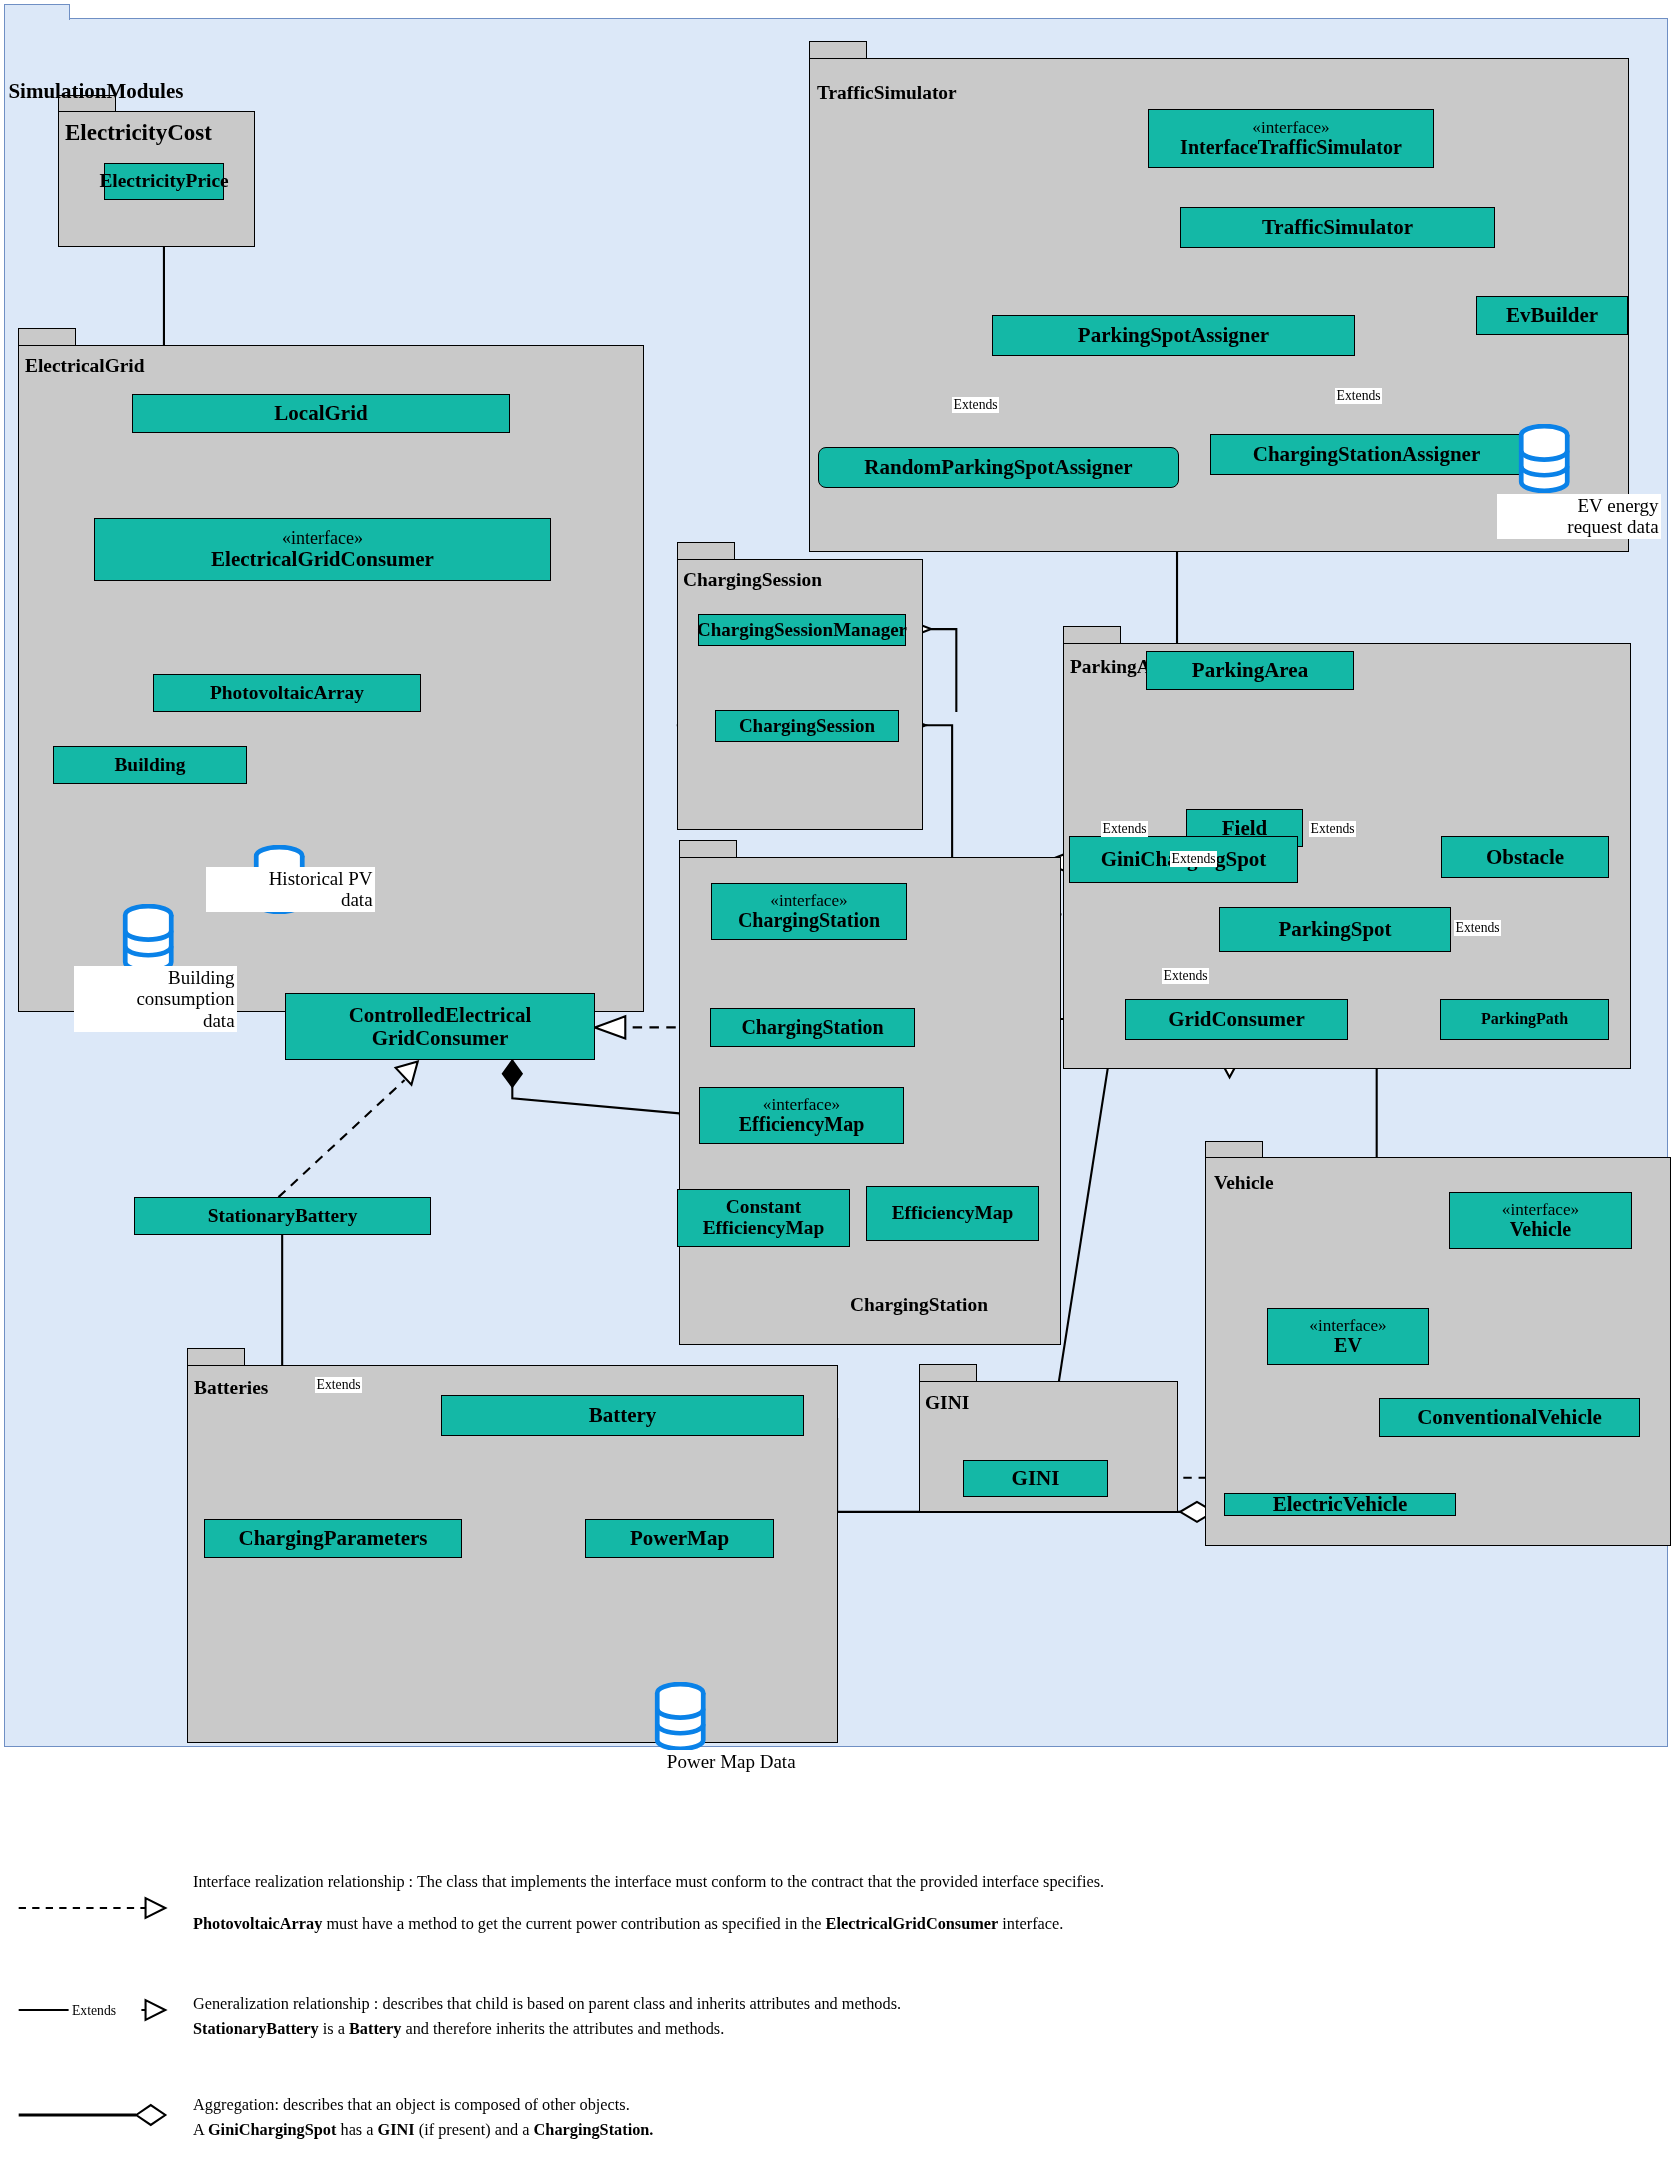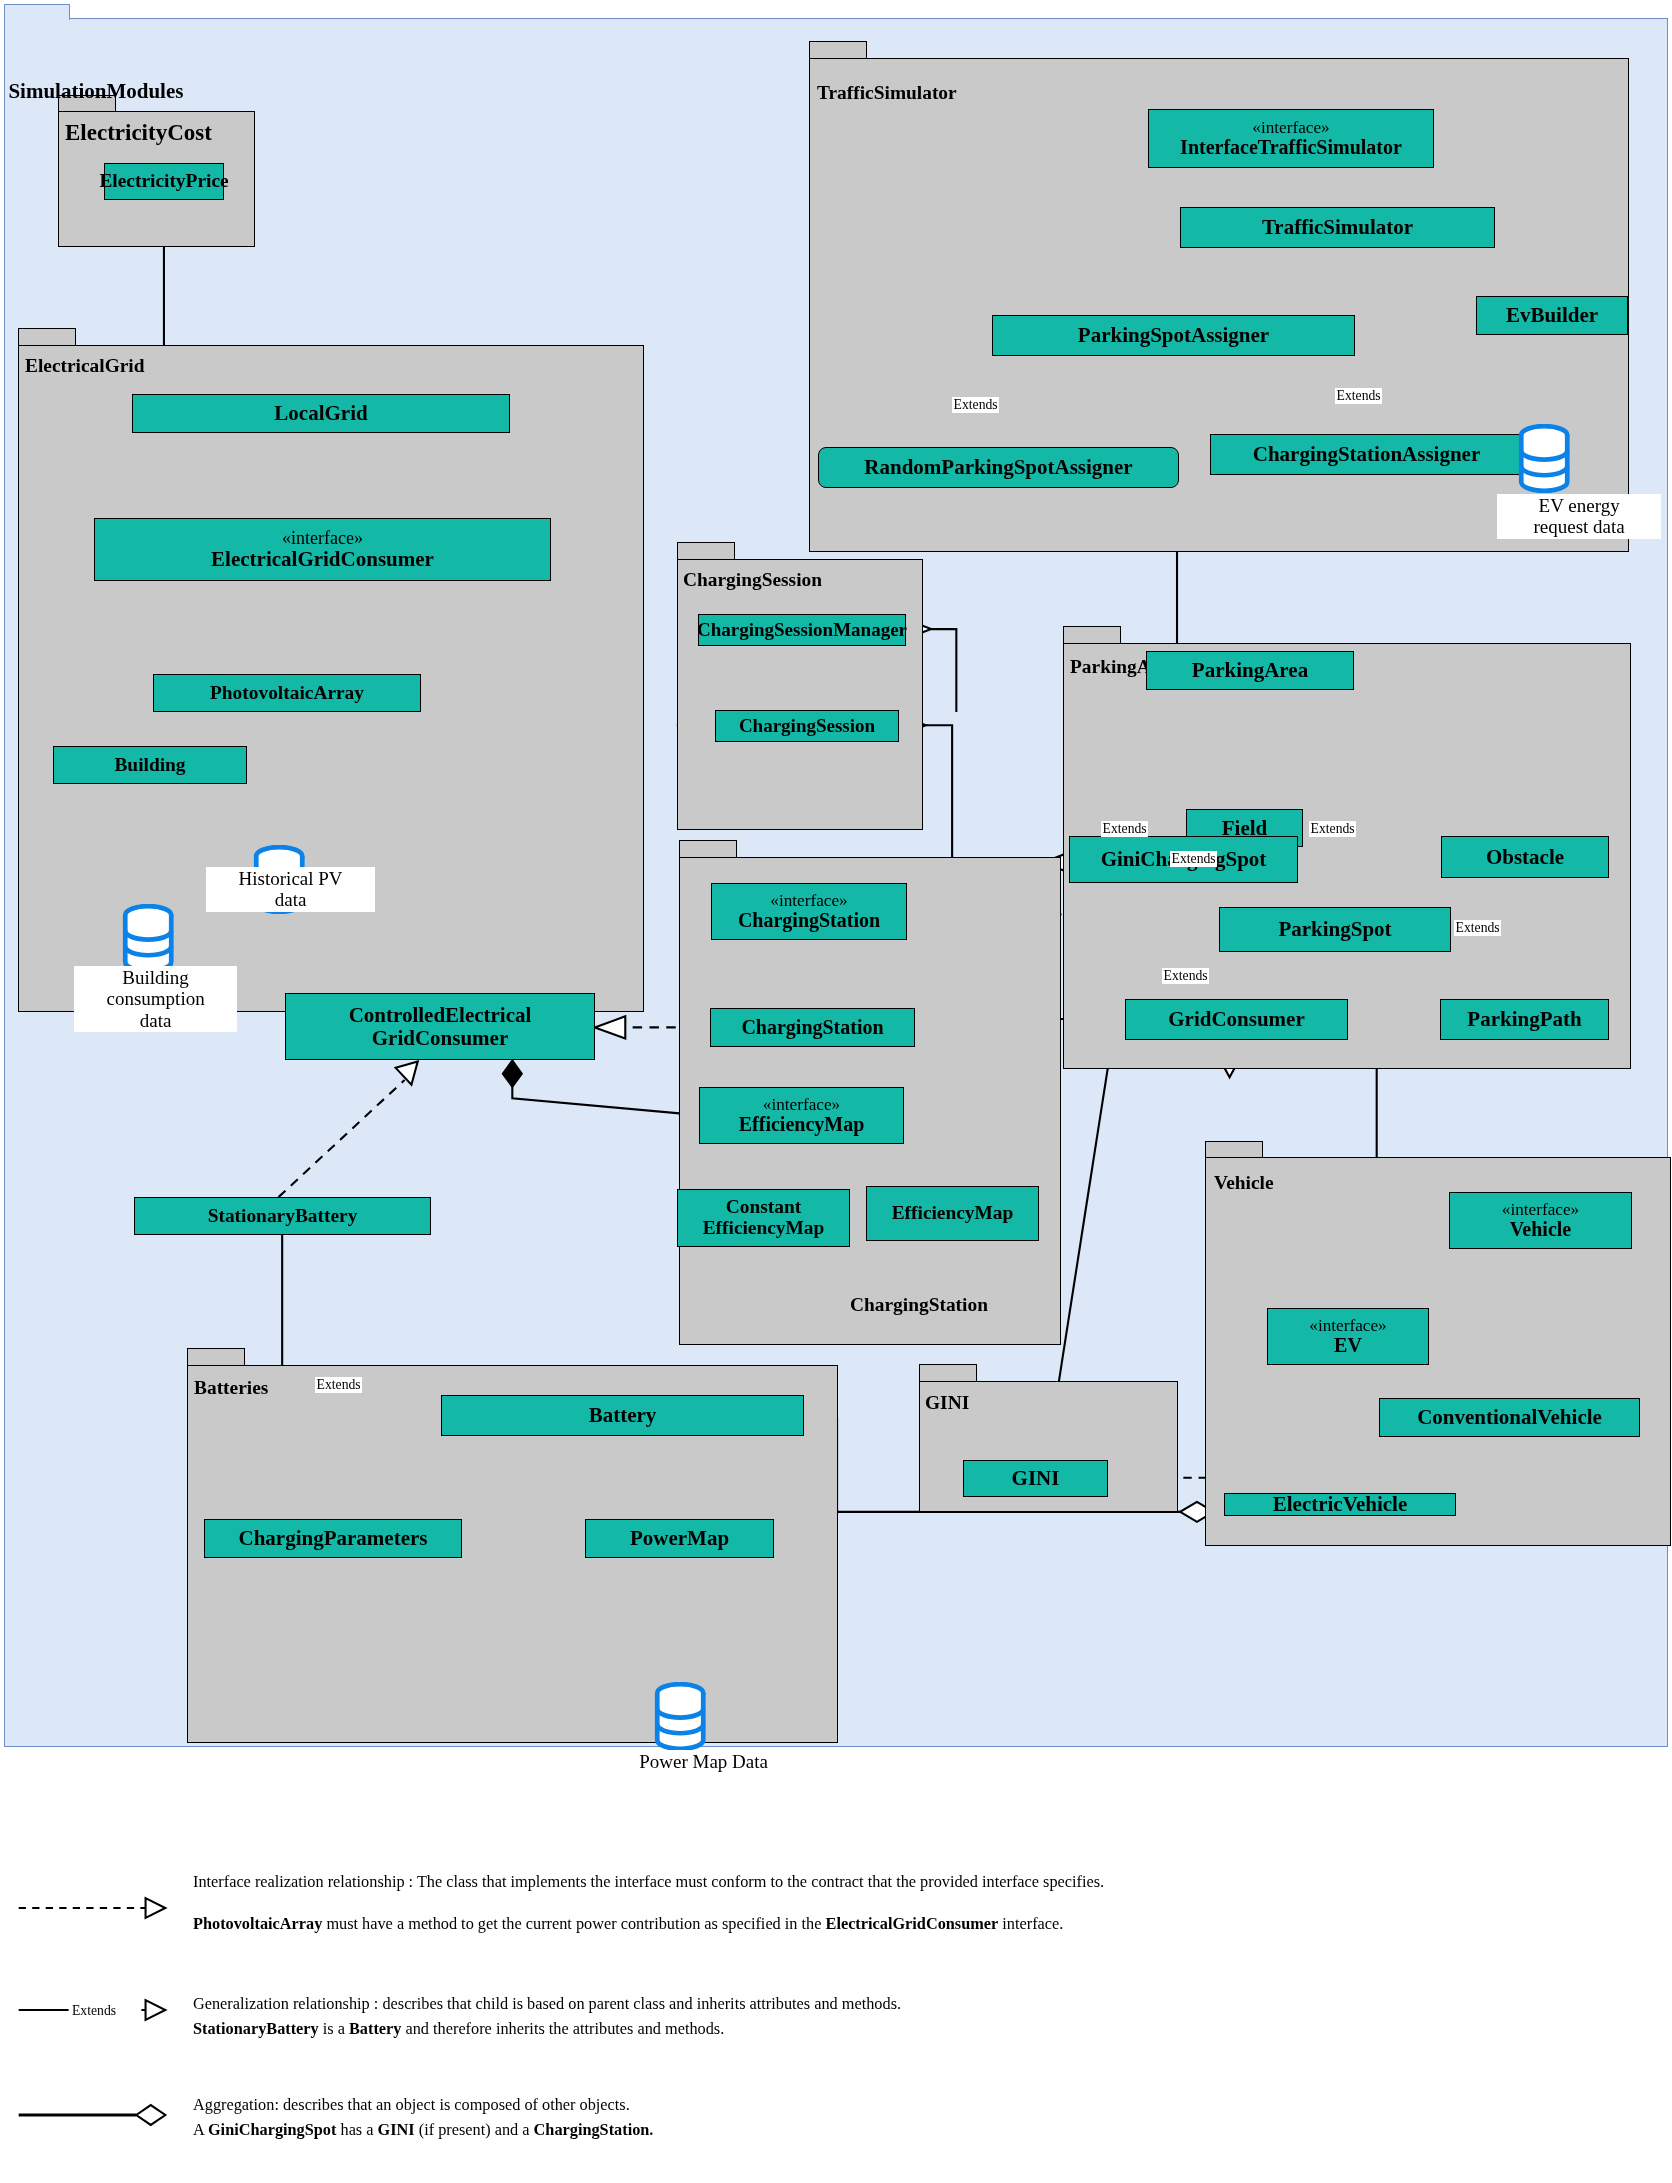--- a/index.html
+++ b/index.html
@@ -28,21 +28,21 @@
   .cls .nm{display:block;}
 
   
   #links{position:absolute;left:0;top:0;width:1672px;height:2183px;pointer-events:none;}
 
   
   .edgelbl{position:absolute;background:#ffffff;color:#000;font-size:13.7px;
            line-height:1;padding:1.1px 1.6px;white-space:nowrap;font-family:"Liberation Serif",serif;}
 
   
-  .note{position:absolute;background:#ffffff;color:#000;text-align:center;
+  .note{position:absolute;background:#ffffff;color:#000;text-align:right;
         font-family:"Liberation Serif",serif;line-height:1.12;white-space:pre-line;padding:1.1px 2.6px;}
 
   
   .db{position:absolute;}
 
   
   #legend{position:absolute;left:0;top:1863px;width:1672px;height:320px;background:#fff;}
   .lgtext{position:absolute;font-family:"Liberation Serif",serif;color:#000;font-size:16.3px;line-height:1.33;}
   .lgtext b{font-weight:bold;}
   .lgsym{position:absolute;}
@@ -185,21 +185,21 @@
   </div>
   <div class="cls" style="left:1441px;top:836px;width:168px;height:42px;font-size:21px;z-index:6;align-items:center;">
     <span class="nm">Obstacle</span>
   </div>
   <div class="cls" style="left:1219px;top:907px;width:232px;height:45px;font-size:21px;z-index:6;">
     <span class="nm">ParkingSpot</span>
   </div>
   <div class="cls" style="left:1125px;top:999px;width:223px;height:41px;font-size:21px;z-index:6;">
     <span class="nm">GridConsumer</span>
   </div>
-  <div class="cls" style="left:1440px;top:999px;width:169px;height:41px;font-size:21px;z-index:6;">
+  <div class="cls" style="left:1440px;top:999px;width:169px;height:41px;font-size:16px;z-index:6;">
     <span class="nm">ParkingPath</span>
   </div>
 
   <div class="edgelbl" style="left:1101px;top:821px;z-index:8;">Extends</div>
   <div class="edgelbl" style="left:1309px;top:821px;z-index:8;">Extends</div>
   <div class="edgelbl" style="left:1170px;top:851px;z-index:8;">Extends</div>
   <div class="edgelbl" style="left:1454px;top:920px;z-index:8;">Extends</div>
   <div class="edgelbl" style="left:1162px;top:968px;z-index:8;">Extends</div>
 
   <div style="position:absolute;left:679px;top:840px;width:58px;height:18.4px;border:1.6px solid #000;border-bottom:none;background:#c9c9c9;box-sizing:border-box;z-index:2;"></div>

